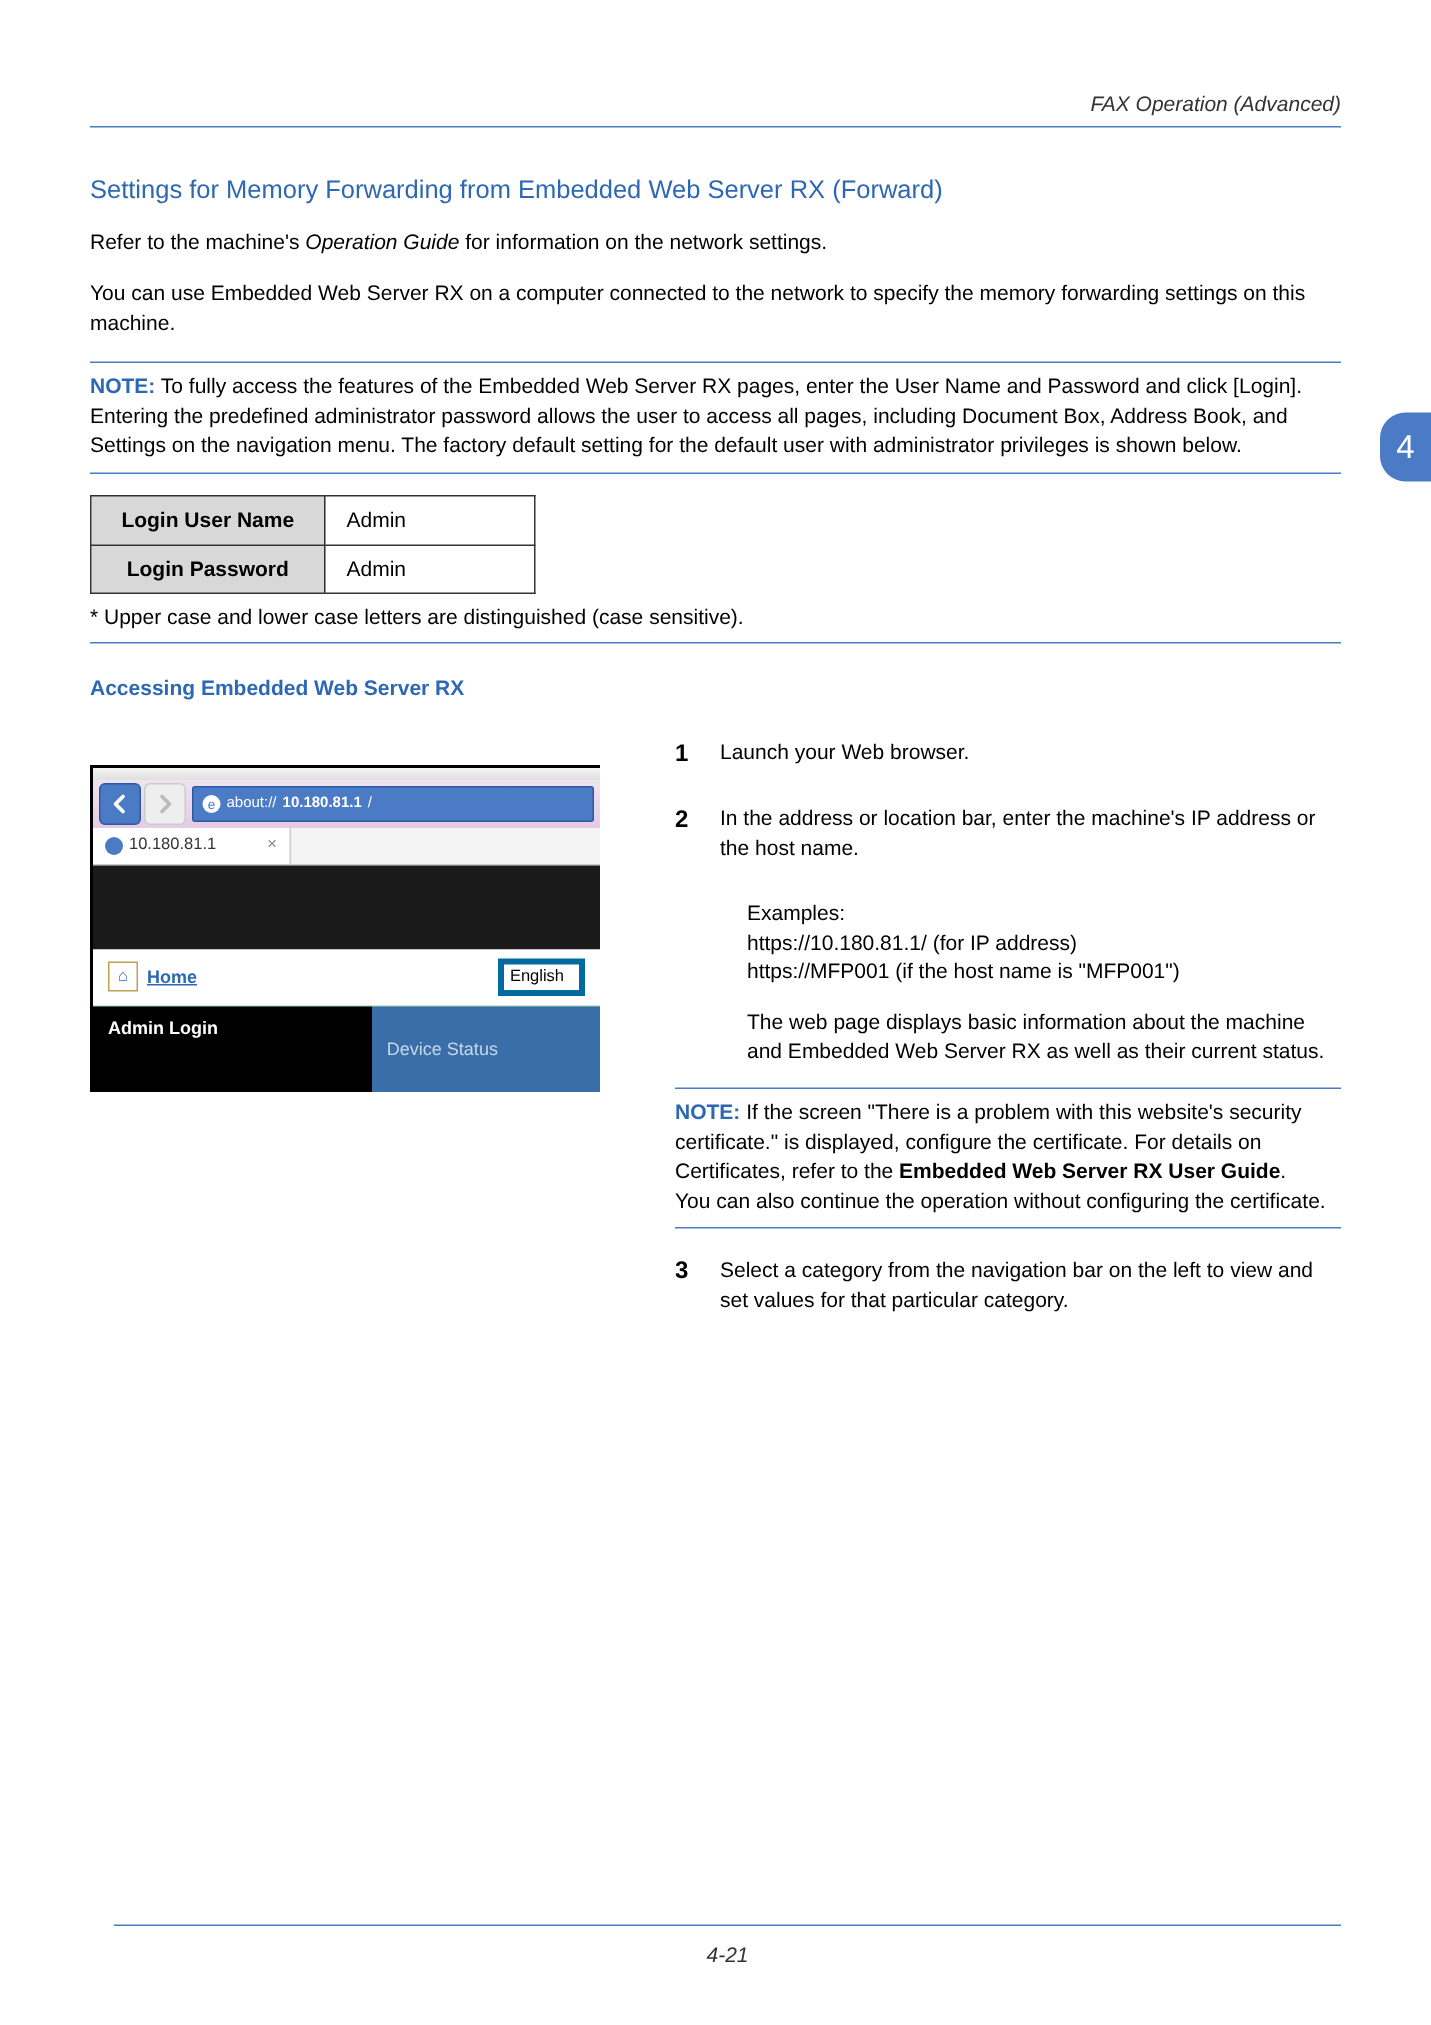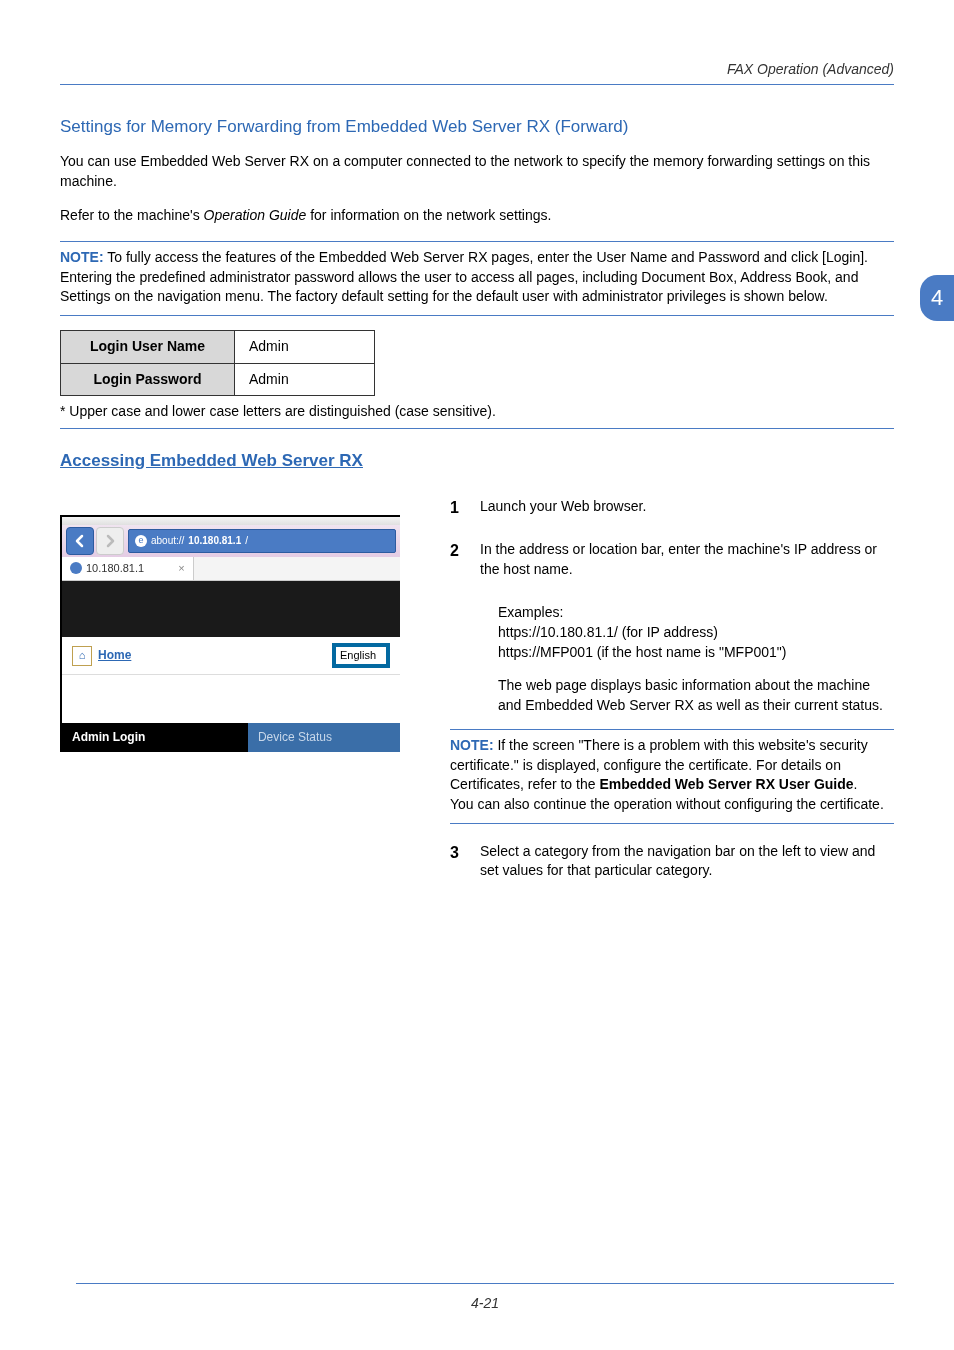--- a/index.html
+++ b/index.html
@@ -60,26 +60,26 @@
   }
   table.login td, table.login th {
     border: 1px solid #333;
     padding: 6px 14px;
     font-size: 14px;
   }
   table.login th {
     background: #d8d8d8;
     font-weight: bold;
     text-align: center;
-    width: 174px;
+    width: 156px;
   }
   table.login td { width: 140px; }
   .footnote { font-size: 14px; margin-bottom: 6px; }
   .thin-rule { border-top: 1px solid #4a7bc4; margin-bottom: 20px; }
-  h3.sub { color: #2d68b4; font-weight: bold; font-size: 17px; margin-bottom: 24px; text-decoration: underline; }
+  h3.sub { color: #2d68b4; font-weight: bold; font-size: 14px; margin-bottom: 24px; }
   .two-col { display: flex; gap: 30px; align-items: flex-start; }
   .left-col { width: 360px; flex-shrink: 0; }
   .right-col { flex: 1; }
   .step { display: flex; gap: 18px; margin-bottom: 14px; }
   .step-num { font-weight: bold; font-size: 16px; width: 12px; flex-shrink: 0; }
   .step-body { flex: 1; }
   .step-body p { margin-bottom: 10px; }
   .indent { margin-left: 48px; margin-bottom: 14px; }
   .note-block-right {
     border-top: 1px solid #4a7bc4;
@@ -152,24 +152,24 @@
   .home-ico {
     width: 20px; height: 20px; border:1px solid #bfa050;
     display:flex;align-items:center;justify-content:center;
     font-size:11px; color:#2d68b4;
   }
   .home-link { color:#2d68b4; text-decoration: underline; font-size:12px; font-weight:bold;}
   .lang-sel {
     border:4px solid #0369a1; background:#fff; font-size:11px; padding:1px 10px 1px 4px;
   }
   .admin-row {
-    display:flex; background:#22c55e;margin-top:48px;
+    display:flex; background:#22c55e;
   }
   .admin-left { background:#000; color:#fff; font-weight:bold; font-size:12px; padding:6px 10px; width:55%;}
-  .admin-right { background:#3a6ea8; color:#c7d7ea; font-size:12px; padding:6px 10px; flex:1;}
+  .admin-right { background:#3a6ea8; color:#c7d7ea; font-size:12px; padding:20px 10px; flex:1;}
   .page-footer {
     position: absolute;
     bottom: 36px;
     left: 16px; right: 0;
     text-align: center;
     font-style: italic;
     color: #333;
     border-top: 1px solid #4a7bc4;
     padding-top: 10px;
     margin: 0 60px;
@@ -178,25 +178,25 @@
 </head>
 <body>
 
 <div class="page">
   <div class="header-line">FAX Operation (Advanced)</div>
 
   <div class="chapter-tab">4</div>
 
   <h2 class="section-title">Settings for Memory Forwarding from Embedded Web Server RX (Forward)</h2>
 
-  <p class="body">You can use Embedded Web Server RX on a computer connected to the network to specify the memory forwarding settings on this machine.</p>
-
   <p class="body">
     <span>Refer to the machine's </span><em>Operation Guide</em><span> for information on the network settings.</span>
   </p>
+
+  <p class="body">You can use Embedded Web Server RX on a computer connected to the network to specify the memory forwarding settings on this machine.</p>
 
   <div class="note-block">
     <p>
       <span class="note-label">NOTE:</span><span> To fully access the features of the Embedded Web Server RX pages, enter the User Name and Password and click [Login]. Entering the predefined administrator password allows the user to access all pages, including Document Box, Address Book, and Settings on the navigation menu. The factory default setting for the default user with administrator privileges is shown below.</span>
     </p>
   </div>
 
   <table class="login">
     <tbody>
         <tr>

